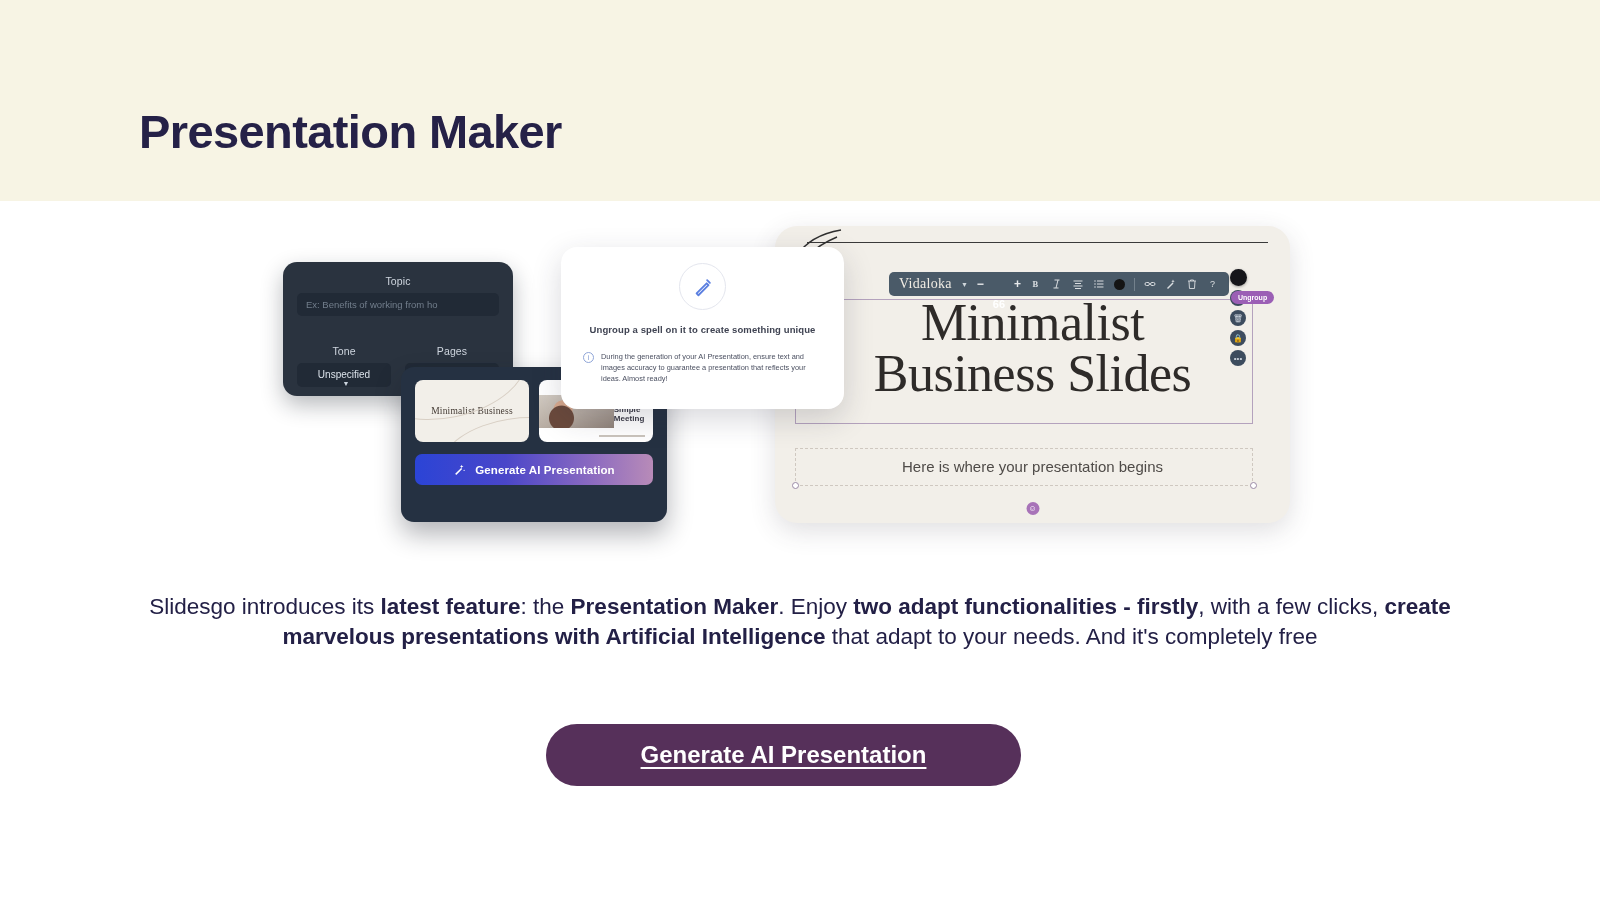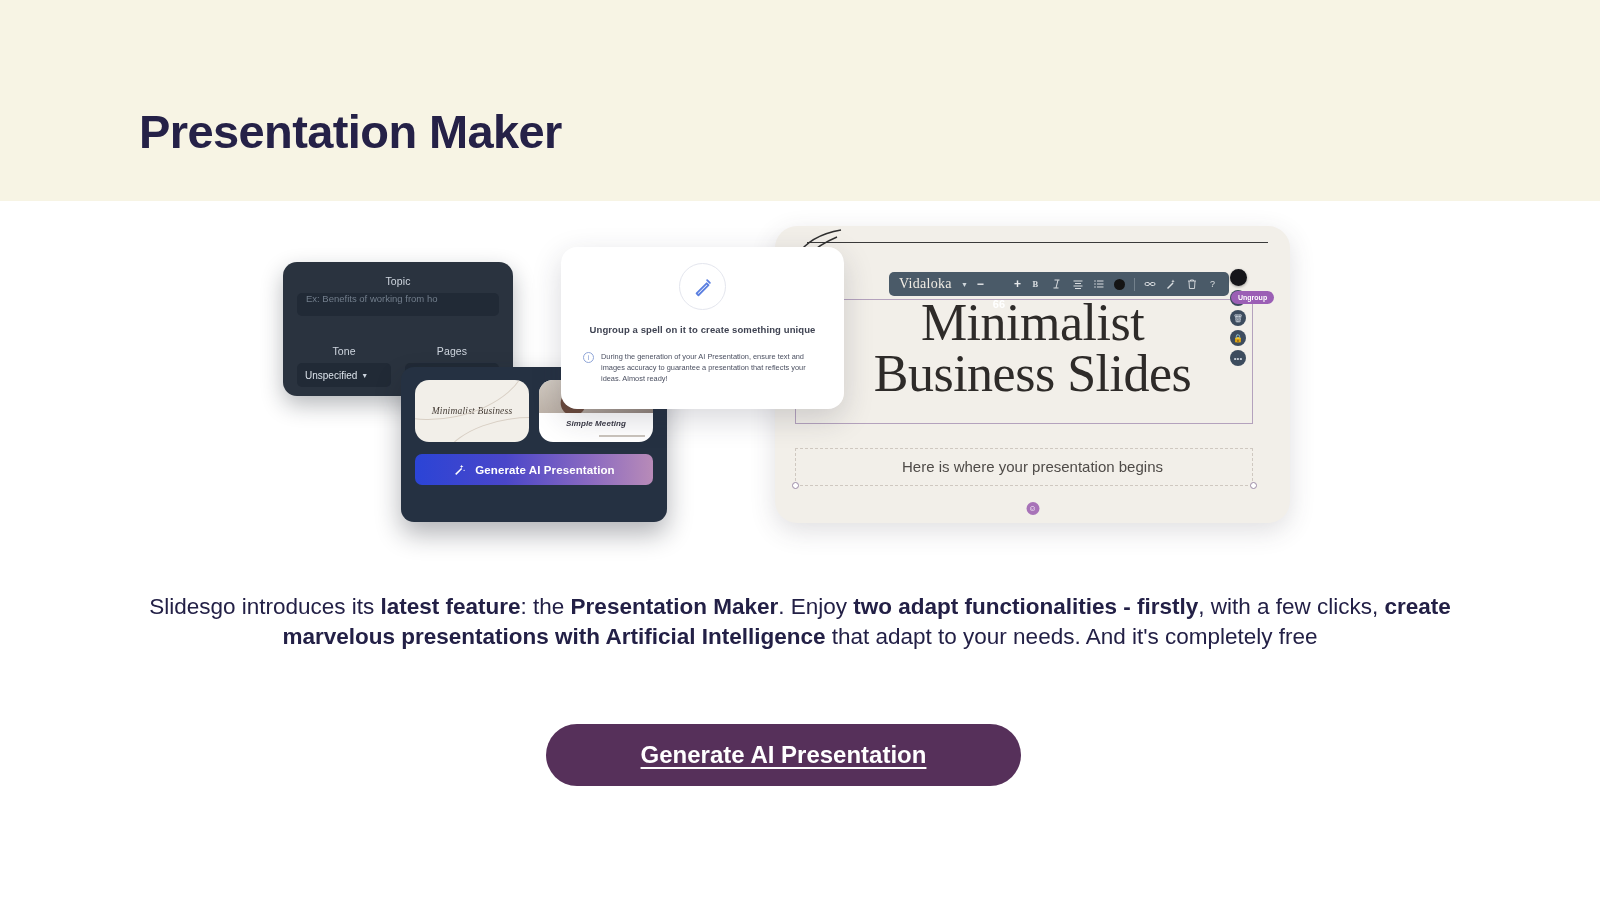--- a/index.html
+++ b/index.html
@@ -51,61 +51,62 @@
     color: #cfd6df;
     margin-bottom: 6px;
     letter-spacing: .1px;
     text-align: center;
   }
   .fp-input {
     height: 23px;
     background: #212a36;
     border-radius: 5px;
     display: flex;
+    align-items: center;
     padding: 0 9px;
     font-size: 9.5px;
     color: #727e8c;
   }
   .fp-row { display: flex; gap: 14px; margin-top: 29px; }
   .fp-col { flex: 1; }
   .fp-select {
     height: 24px;
     background: #212a36;
     border-radius: 5px;
     display: flex;
     align-items: center;
-    justify-content: flex-start;
+    justify-content: flex-end;
     padding: 0 8px;
     font-size: 10px;
     color: #dbe2ea;
+    flex-direction: column;
   }
   .caret { font-size: 7px; color: #cbd3dd; margin-left: 4px; }
 
   
   .slides-panel {
     position: absolute;
     left: 401px; top: 166px;
     width: 266px; height: 155px;
     background: #253142;
     border-radius: 13px;
     box-shadow: 0 12px 26px rgba(20,25,35,.33);
     padding: 13px 14px;
     z-index: 4;
   }
   .thumbs { display: flex; gap: 10px; }
   .thumb {
     width: 118px; height: 62px;
-    border-radius: 14px;
+    border-radius: 8px;
     background: #fff;
     position: relative;
     overflow: hidden;
     display: flex;
     align-items: center;
     justify-content: center;
-    font-style: italic;
   }
   .thumb-a { background: #f2efe9; }
   .thumb-a-text {
     font-family: "Liberation Serif", serif;
     font-size: 9.5px;
     color: #433a33;
     letter-spacing: .2px;
   }
   .thumb-a .swirl {
     position: absolute;
@@ -116,21 +117,21 @@
     transform: rotate(-12deg);
   }
   .thumb-a .swirl2 {
     position: absolute;
     width: 150px; height: 80px;
     border: 1px solid #d8cfc4;
     border-radius: 60%;
     left: 26px; top: 38px;
     transform: rotate(-8deg);
   }
-  .thumb-b { flex-direction: column; justify-content: flex-start; background:#fff; }
+  .thumb-b { flex-direction: row; justify-content: flex-start; background:#fff; }
   .thumb-b-photo {
     width: 100%; height: 33px;
     background:
       radial-gradient(circle at 30% 70%, #6b4a3c 0 12px, transparent 13px),
       radial-gradient(circle at 32% 45%, #d9a98d 0 9px, transparent 10px),
       linear-gradient(160deg, #d3ccc3, #b9aea4 55%, #8f8279);
     position: relative;
   }
   .thumb-b-caption {
     font-size: 8px;

